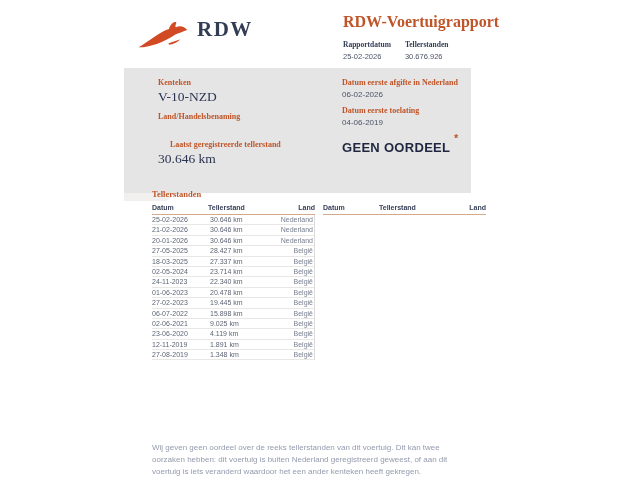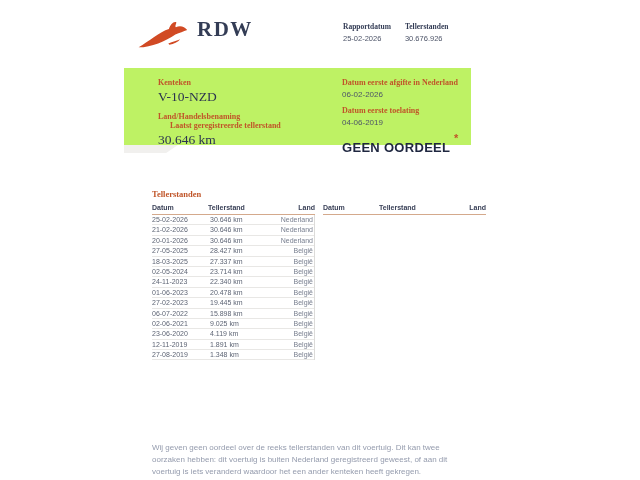--- a/index.html
+++ b/index.html
@@ -30,22 +30,22 @@
   .report-meta { display: flex; gap: 14px; margin-top: 9px; }
   .meta-label {
     font-family: "Liberation Serif", serif;
     font-weight: bold; font-size: 7.5px; color: #333c55;
   }
   .meta-value { font-size: 7.5px; color: #4d5468; margin-top: 3px; }
 
   
   .summary-box {
     position: absolute; left: 124px; top: 68px;
-    width: 347px; height: 77px;
-    background: #bef264;
+    width: 347px; height: 125px;
+    background: #e5e5e5;
   }
   .summary-box .tail {
     position: absolute; left: 0; bottom: -8px;
     width: 54px; height: 8px; background: #f1f0ee;
     clip-path: polygon(0 0, 100% 0, 78% 100%, 0 100%);
   }
   .box-col-left  { position: absolute; left: 34px;  top: 10px; }
   .box-col-right { position: absolute; left: 218px; top: 10px; }
   .field-label {
     font-family: "Liberation Serif", serif;
@@ -108,40 +108,41 @@
 
 <div class="page">
 
   <svg class="logo-icon" viewBox="0 0 100 60" xmlns="http://www.w3.org/2000/svg">
     <path fill="#d14a24" d="M3,51 C22,40 42,22 59,17 C62,9 68,2 73,5 C72,9 70,12 72,14 C79,10 88,12 93,19 C86,21 79,25 71,27 C53,39 27,51 3,51 Z"></path>
     <path fill="#d14a24" d="M58,44 C66,41 74,38 80,36 C76,41 68,45 60,46 Z"></path>
   </svg>
   <div class="logo-word">RDW</div>
 
   <div class="report-head">
+    <div class="report-title">RDW-Voertuigrapport</div>
     <div class="report-meta">
       <div>
         <div class="meta-label">Rapportdatum</div>
         <div class="meta-value">25-02-2026</div>
       </div>
       <div>
         <div class="meta-label">Tellerstanden</div>
         <div class="meta-value">30.676.926</div>
       </div>
     </div>
   </div>
 
   <div class="summary-box">
     <div class="tail"></div>
 
     <div class="box-col-left">
       <div class="field-label">Kenteken</div>
       <div class="serif-value">V-10-NZD</div>
       <div class="field-label">Land/Handelsbenaming</div>
-      <div class="field-label" style="margin-top:0;padding-left:12px;">Laatst geregistreerde tellerstand</div>
+      <div class="field-label" style="margin-top:19px;padding-left:12px;">Laatst geregistreerde tellerstand</div>
       <div class="serif-value">30.646 km</div>
     </div>
 
     <div class="box-col-right">
       <div class="field-label">Datum eerste afgifte in Nederland</div>
       <div class="plain-value">06-02-2026</div>
       <div class="field-label">Datum eerste toelating</div>
       <div class="plain-value">04-06-2019</div>
       <div class="verdict">GEEN OORDEEL</div>
     </div>

